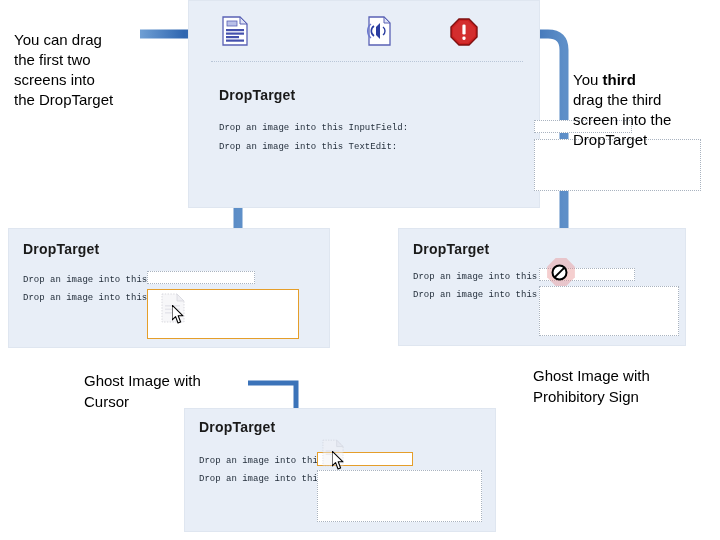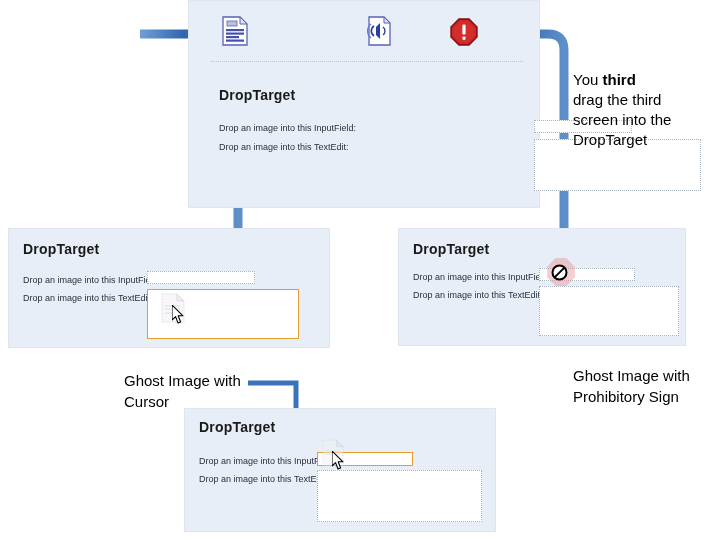--- a/index.html
+++ b/index.html
@@ -26,21 +26,20 @@
   }
   .note b{font-weight:bold;}
 
   .caption{
     position:absolute;
     color:#000;
     font-size:15px;
     line-height:21px;
     white-space:pre-line;
     font-family:"Liberation Sans", sans-serif;
-    margin-left:40px;
   }
 
   
   .panel{
     position:absolute;
     background:#e8eef7;
     border:1px solid #dfe6f0;
     box-sizing:border-box;
   }
   .panel .sep{
@@ -54,21 +53,21 @@
     font-size:13px;
     font-weight:bold;
     color:#1a1a1a;
     letter-spacing:0.2px;
     font-family:"Liberation Sans", sans-serif;
   }
   .panel .flabel{
     position:absolute;
     font-size:9px;
     color:#25303d;
-    font-family:Liberation Sans, sans-serif;
+    font-family:Liberation Mono, monospace;
     white-space:nowrap;
   }
   .field{
     position:absolute;
     background:#ffffff;
     border:1px solid #c9cfd8;
     box-sizing:border-box;
   }
   .field.dotted{border:1px dotted #a9b3c0;}
   .field.hl{border:1px solid #e59e2a;}
@@ -254,20 +253,24 @@
         <rect x="4" y="15.5" width="15" height="1.6" fill="#d6d6df"></rect>
       </svg>
     </span>
     <span class="cursor" style="left:147px;top:42px;">
       <svg width="14" height="20" viewBox="0 0 14 20">
         <polygon points="0,0 0,15 3.6,11.6 6,18 8.6,17 6.2,10.8 11,10.8" fill="#ffffff" stroke="#000000" stroke-width="1.1" stroke-linejoin="round"></polygon>
       </svg>
     </span>
   </div>
 
+  <div class="note" style="left:14px;top:30px;width:150px;">You can drag
+the first two
+screens into
+the DropTarget</div>
 
   <div class="note" style="left:573px;top:70px;width:148px;"><span>You </span><b>third</b><span>
 drag the third
 screen into the
 DropTarget</span></div>
 
   <div class="caption" style="left:84px;top:370px;width:180px;">Ghost Image with
 Cursor</div>
 
   <div class="caption" style="left:533px;top:365px;width:190px;">Ghost Image with

